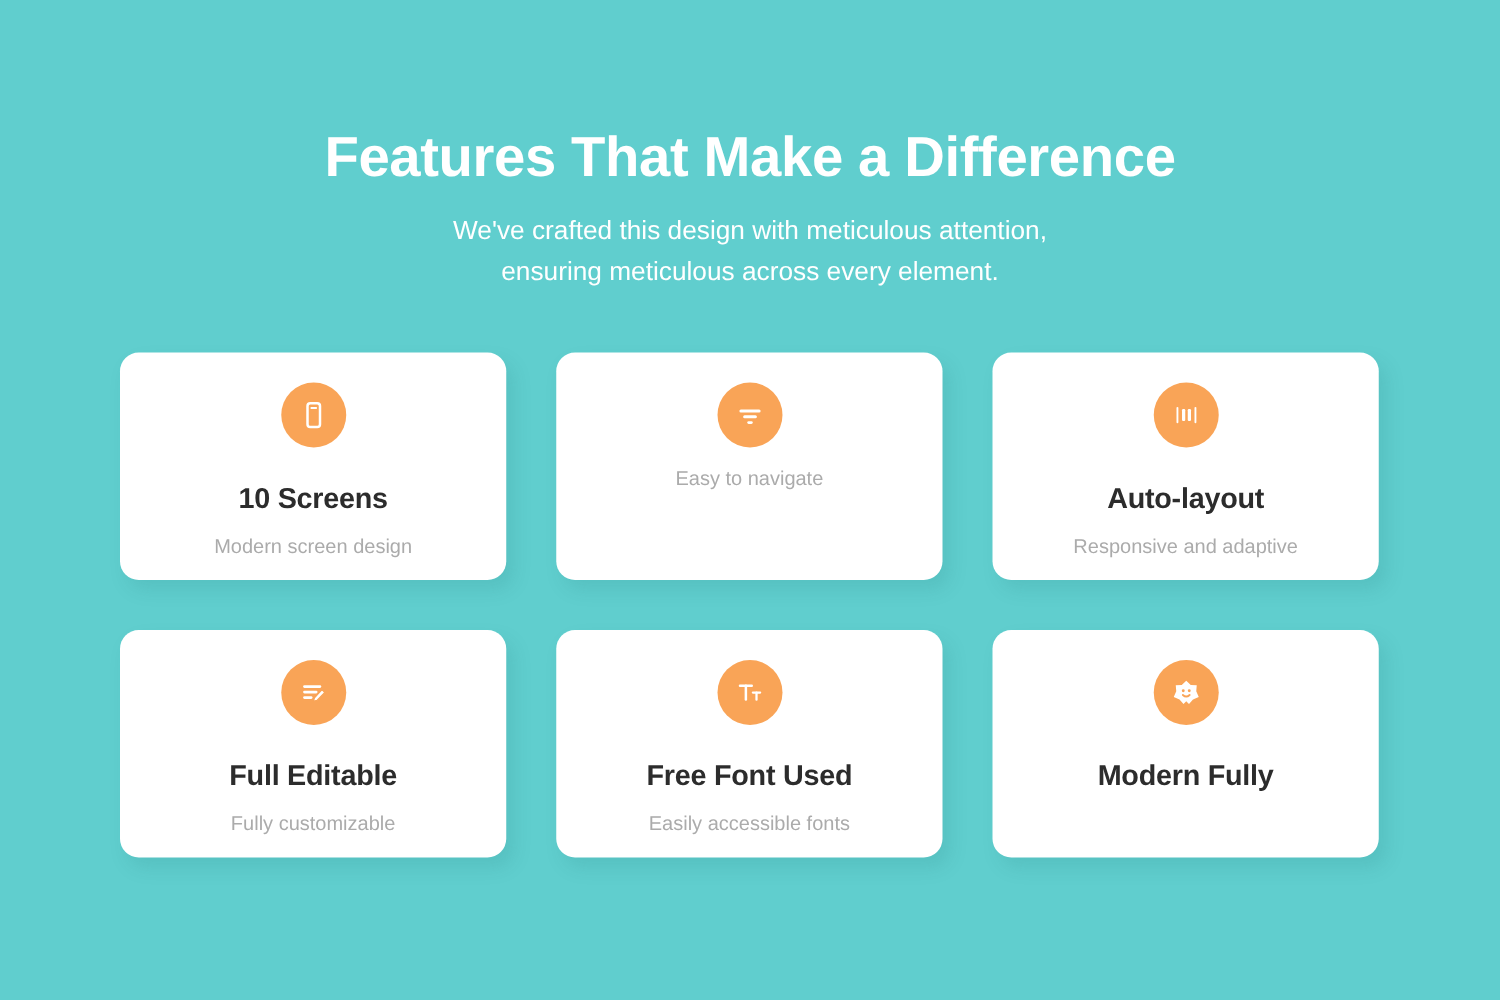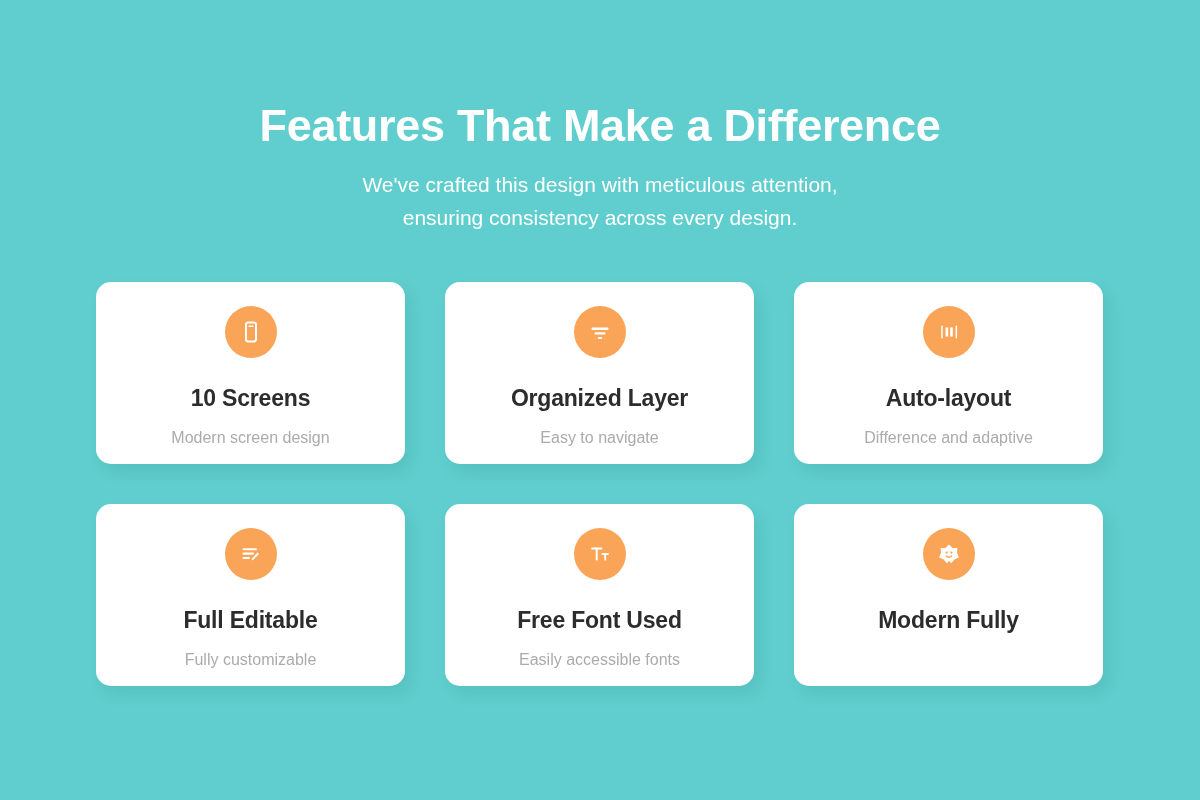--- a/index.html
+++ b/index.html
@@ -108,21 +108,21 @@
 </style>
 </head>
 <body>
 
 <div class="page">
 
   <div class="header">
     <h1 class="headline">Features That Make a Difference</h1>
     <p class="subtitle">
       <span class="subtitle-line">We've crafted this design with meticulous attention,</span>
-      <span class="subtitle-line">ensuring consistency across every design.</span>
+      <span class="subtitle-line">ensuring meticulous across every element.</span>
     </p>
   </div>
 
   <div class="grid">
 
     <div class="card">
       <div class="icon-circle">
         <svg width="28" height="28" viewBox="0 0 28 28" aria-hidden="true">
           <rect x="9" y="4.5" width="10" height="19" rx="2.2" fill="none" stroke="#FFFFFF" stroke-width="2"></rect>
           <rect x="11.3" y="7.6" width="5.4" height="1.5" rx="0.75" fill="#FFFFFF"></rect>
@@ -133,35 +133,34 @@
     </div>
 
     <div class="card">
       <div class="icon-circle">
         <svg width="28" height="28" viewBox="0 0 28 28" aria-hidden="true">
           <rect x="5.5" y="9.5" width="17" height="2.4" rx="1.2" fill="#FFFFFF"></rect>
           <rect x="8.5" y="14.2" width="11" height="2.4" rx="1.2" fill="#FFFFFF"></rect>
           <rect x="11.8" y="18.9" width="4.4" height="2.2" rx="1.1" fill="#FFFFFF"></rect>
         </svg>
       </div>
-      <div class="card-title">Organized Layer</div>
       <div class="card-sub">Easy to navigate</div>
     </div>
 
     <div class="card">
       <div class="icon-circle">
         <svg width="28" height="28" viewBox="0 0 28 28" aria-hidden="true">
           <rect x="6.2" y="7.5" width="1.5" height="13" rx="0.75" fill="#FFFFFF"></rect>
           <rect x="10.6" y="9.2" width="2.6" height="9.6" rx="1.0" fill="#FFFFFF"></rect>
           <rect x="15.2" y="9.2" width="2.6" height="9.6" rx="1.0" fill="#FFFFFF"></rect>
           <rect x="20.6" y="7.5" width="1.5" height="13" rx="0.75" fill="#FFFFFF"></rect>
         </svg>
       </div>
       <div class="card-title">Auto-layout</div>
-      <div class="card-sub">Difference and adaptive</div>
+      <div class="card-sub">Responsive and adaptive</div>
     </div>
 
     <div class="card">
       <div class="icon-circle">
         <svg width="28" height="28" viewBox="0 0 28 28" aria-hidden="true">
           <rect x="5.5" y="8.2" width="14.5" height="2.1" rx="1.05" fill="#FFFFFF"></rect>
           <rect x="5.5" y="12.6" width="11.5" height="2.1" rx="1.05" fill="#FFFFFF"></rect>
           <rect x="5.5" y="17.0" width="7.5" height="2.1" rx="1.05" fill="#FFFFFF"></rect>
           <path d="M20.6 11.7 L22.9 14.0 L16.6 20.3 L13.6 21.2 L14.5 18.2 Z" fill="#FFFFFF" stroke="#F9A457" stroke-width="1.1" stroke-linejoin="round"></path>
         </svg>

